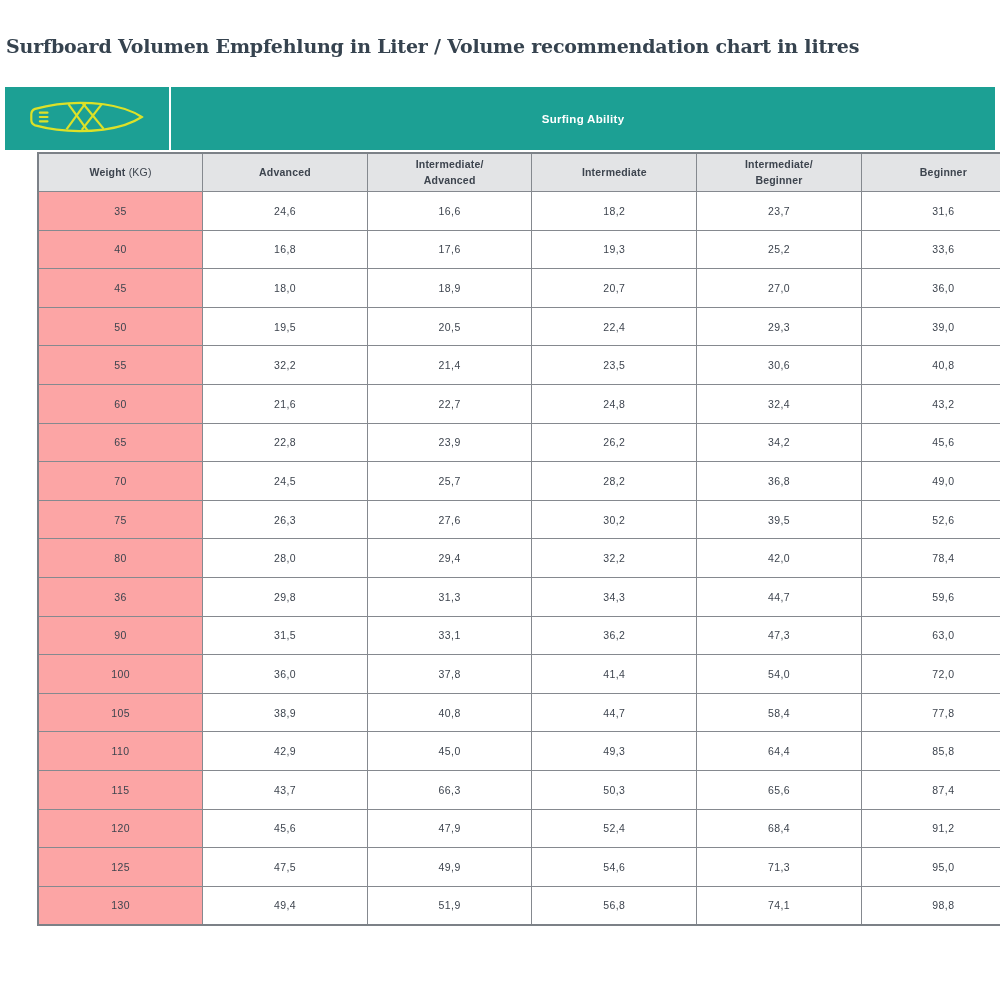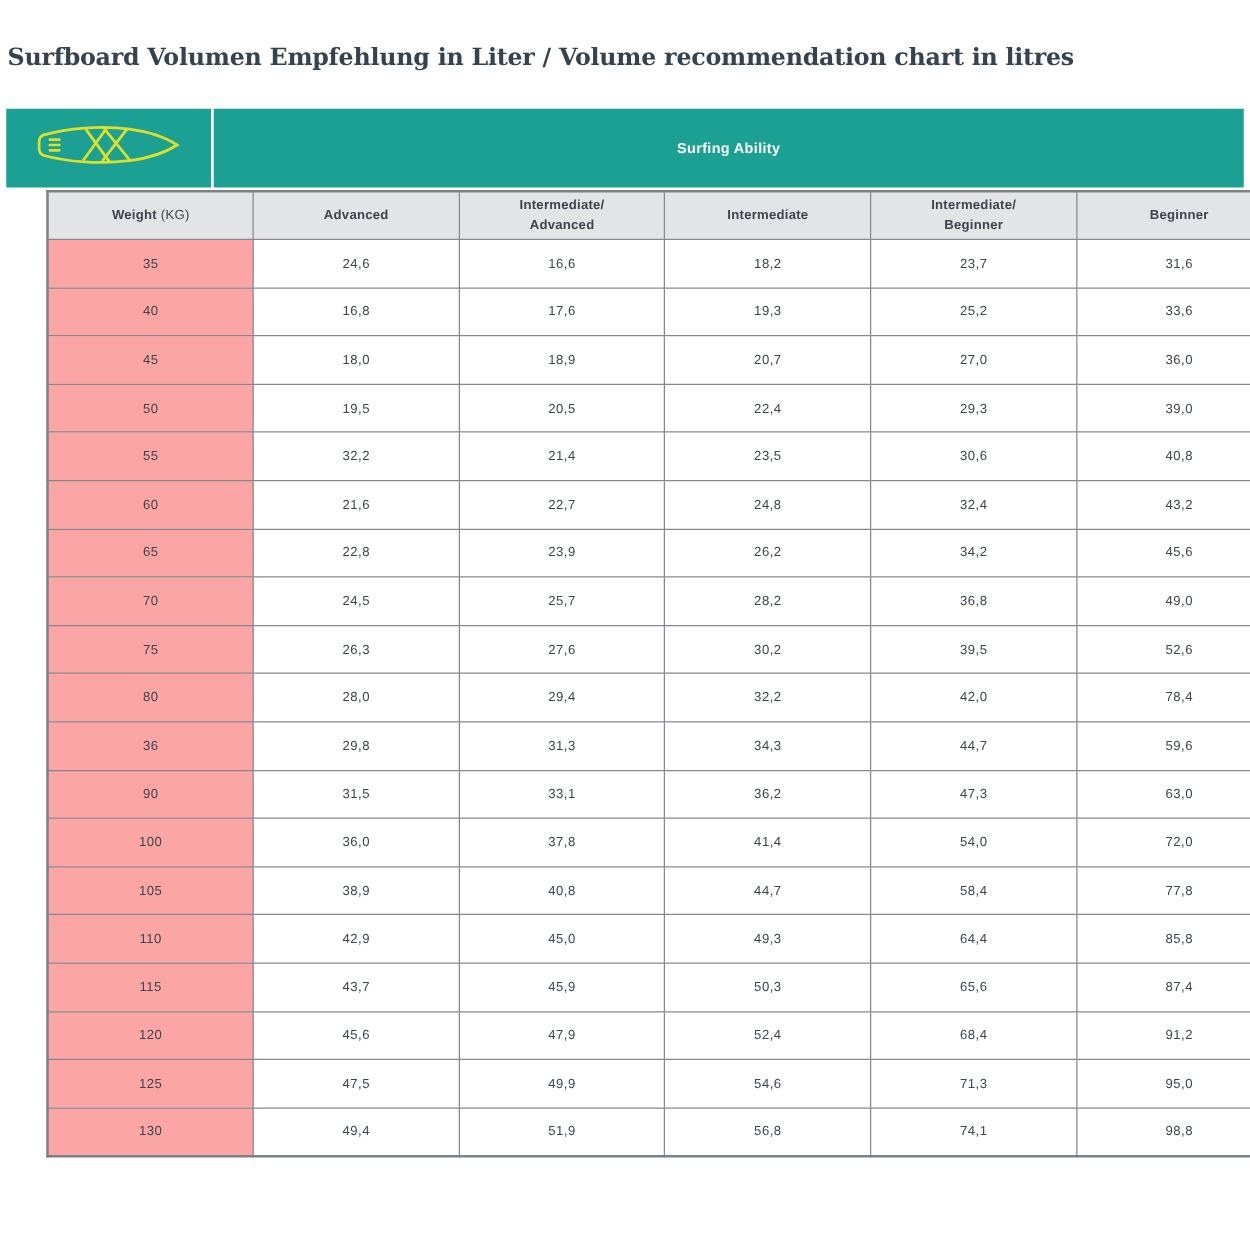--- a/index.html
+++ b/index.html
@@ -272,21 +272,21 @@
             <td class="weight-cell">110</td>
             <td>42,9</td>
             <td>45,0</td>
             <td>49,3</td>
             <td>64,4</td>
             <td>85,8</td>
           </tr>
           <tr>
             <td class="weight-cell">115</td>
             <td>43,7</td>
-            <td>45,9</td>
+            <td>66,3</td>
             <td>50,3</td>
             <td>65,6</td>
             <td>87,4</td>
           </tr>
           <tr>
             <td class="weight-cell">120</td>
             <td>45,6</td>
             <td>47,9</td>
             <td>52,4</td>
             <td>68,4</td>

